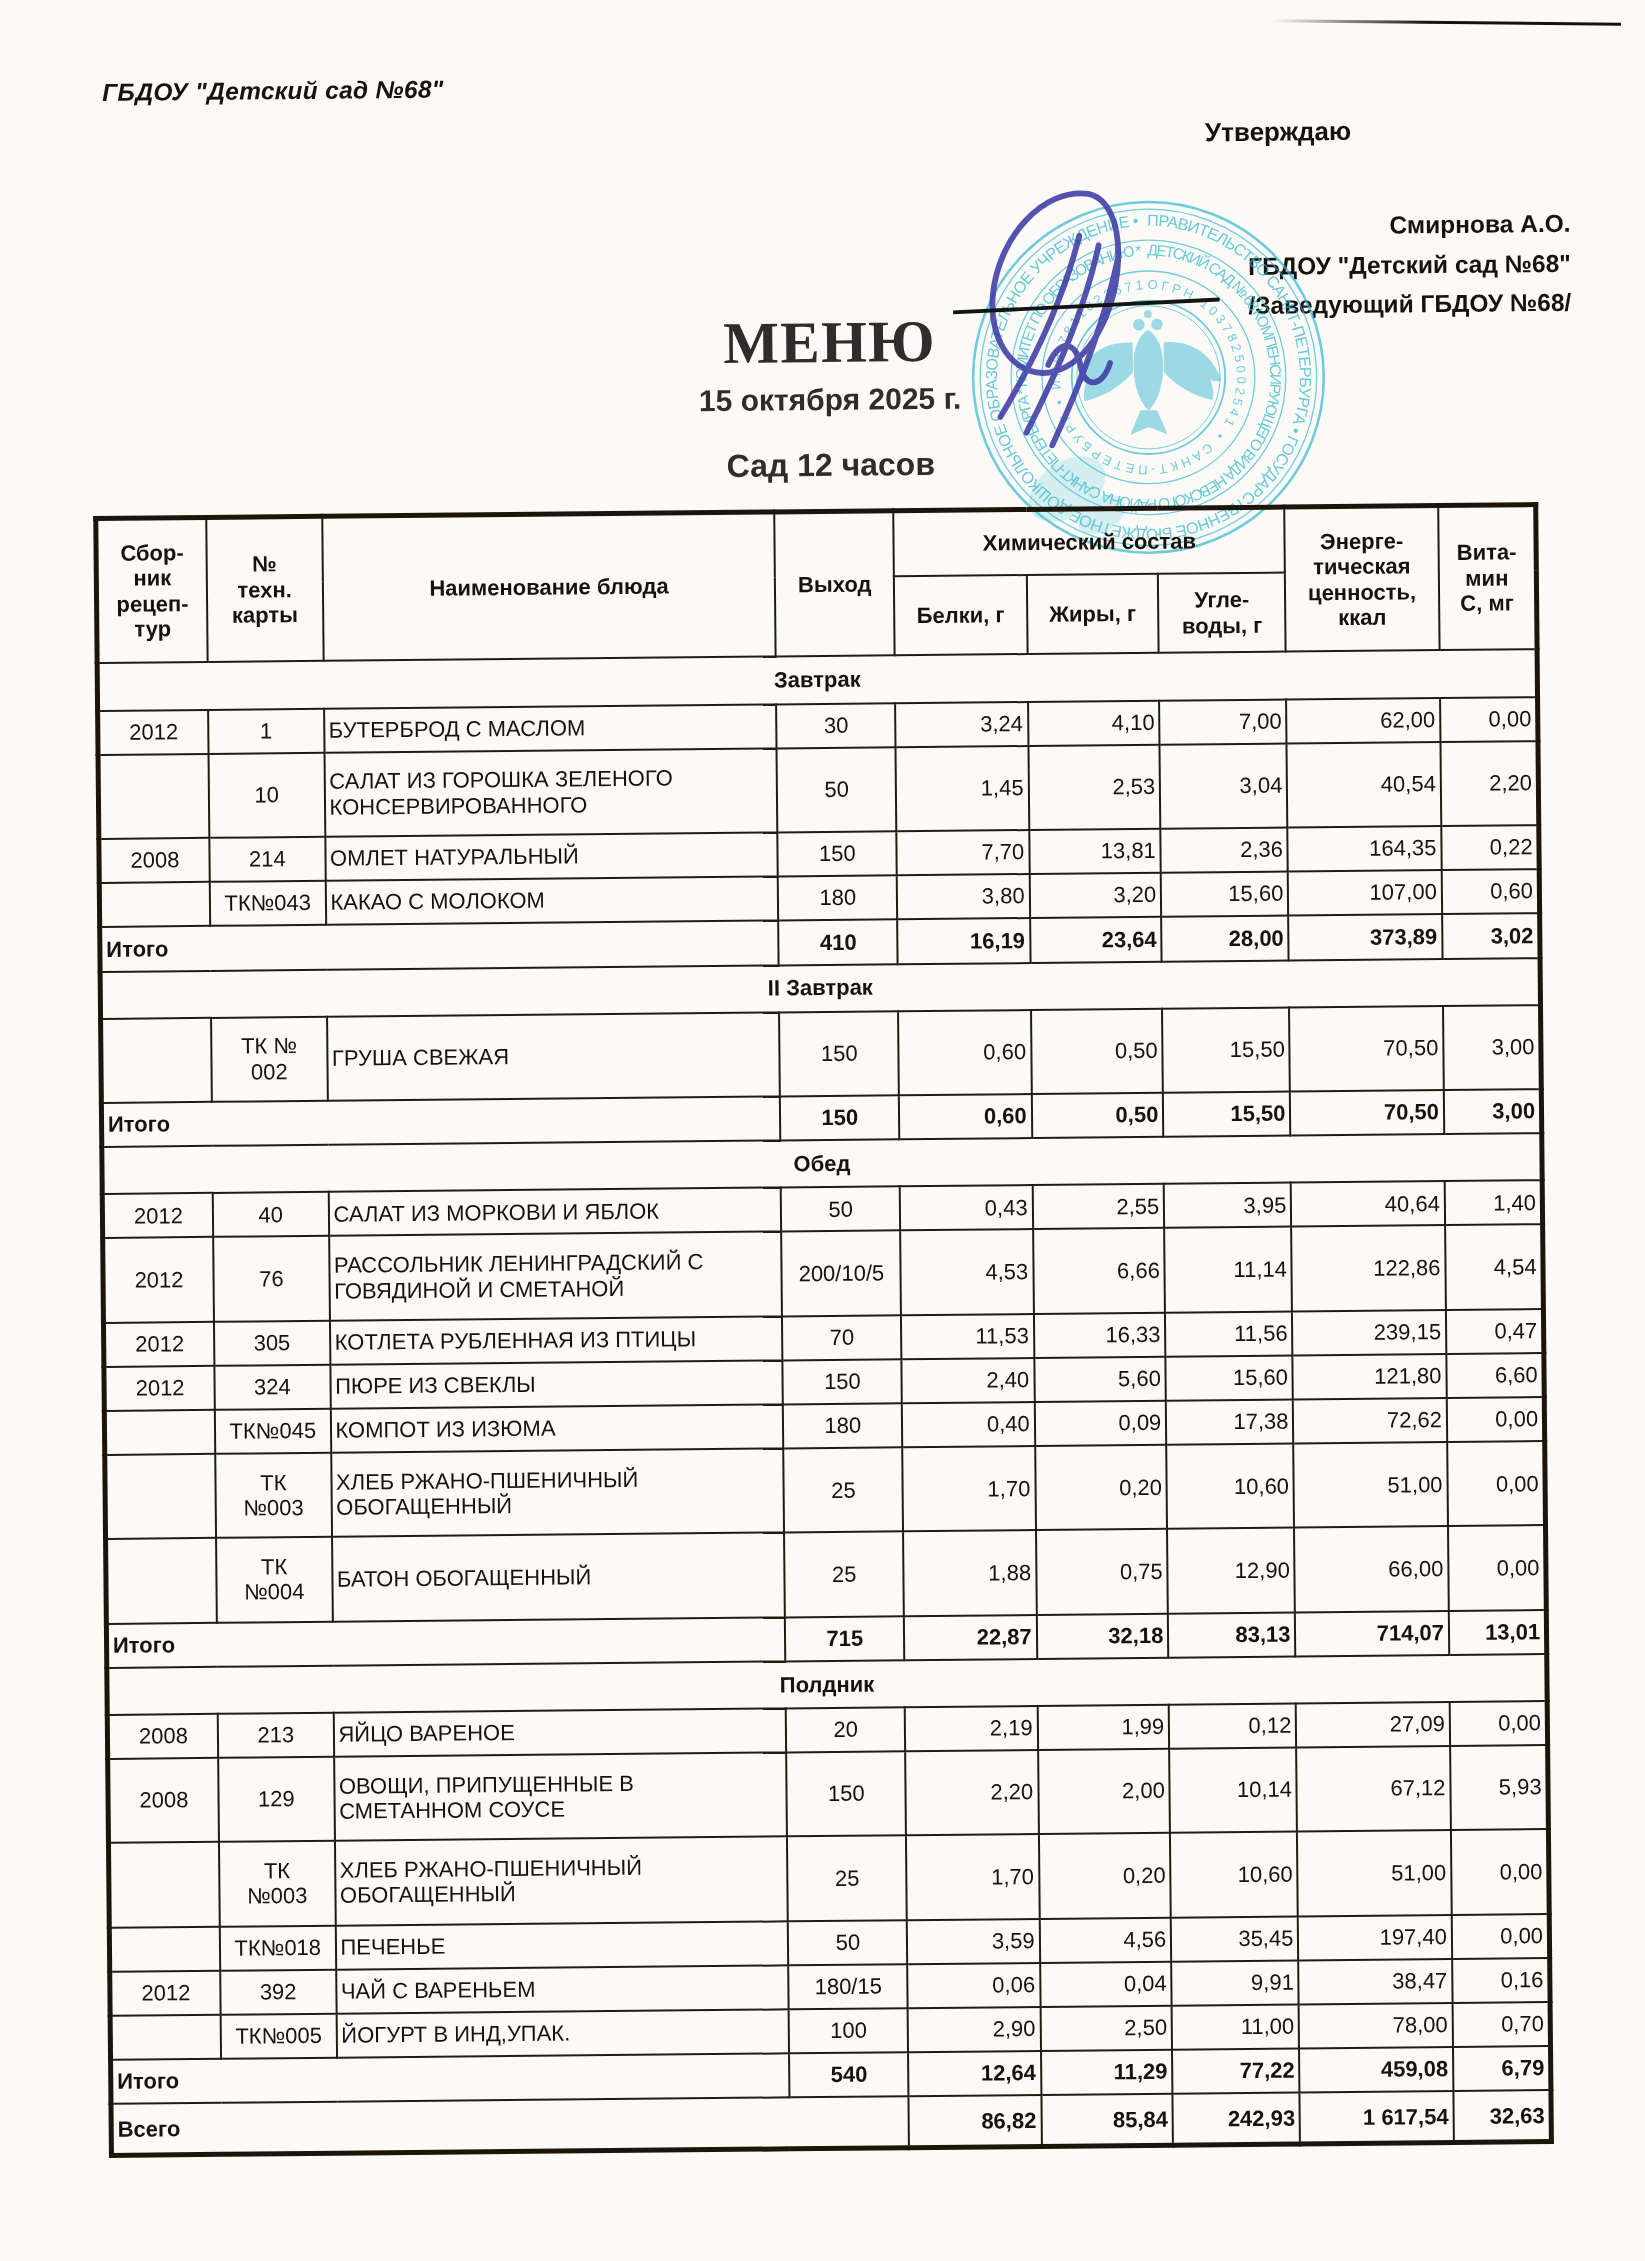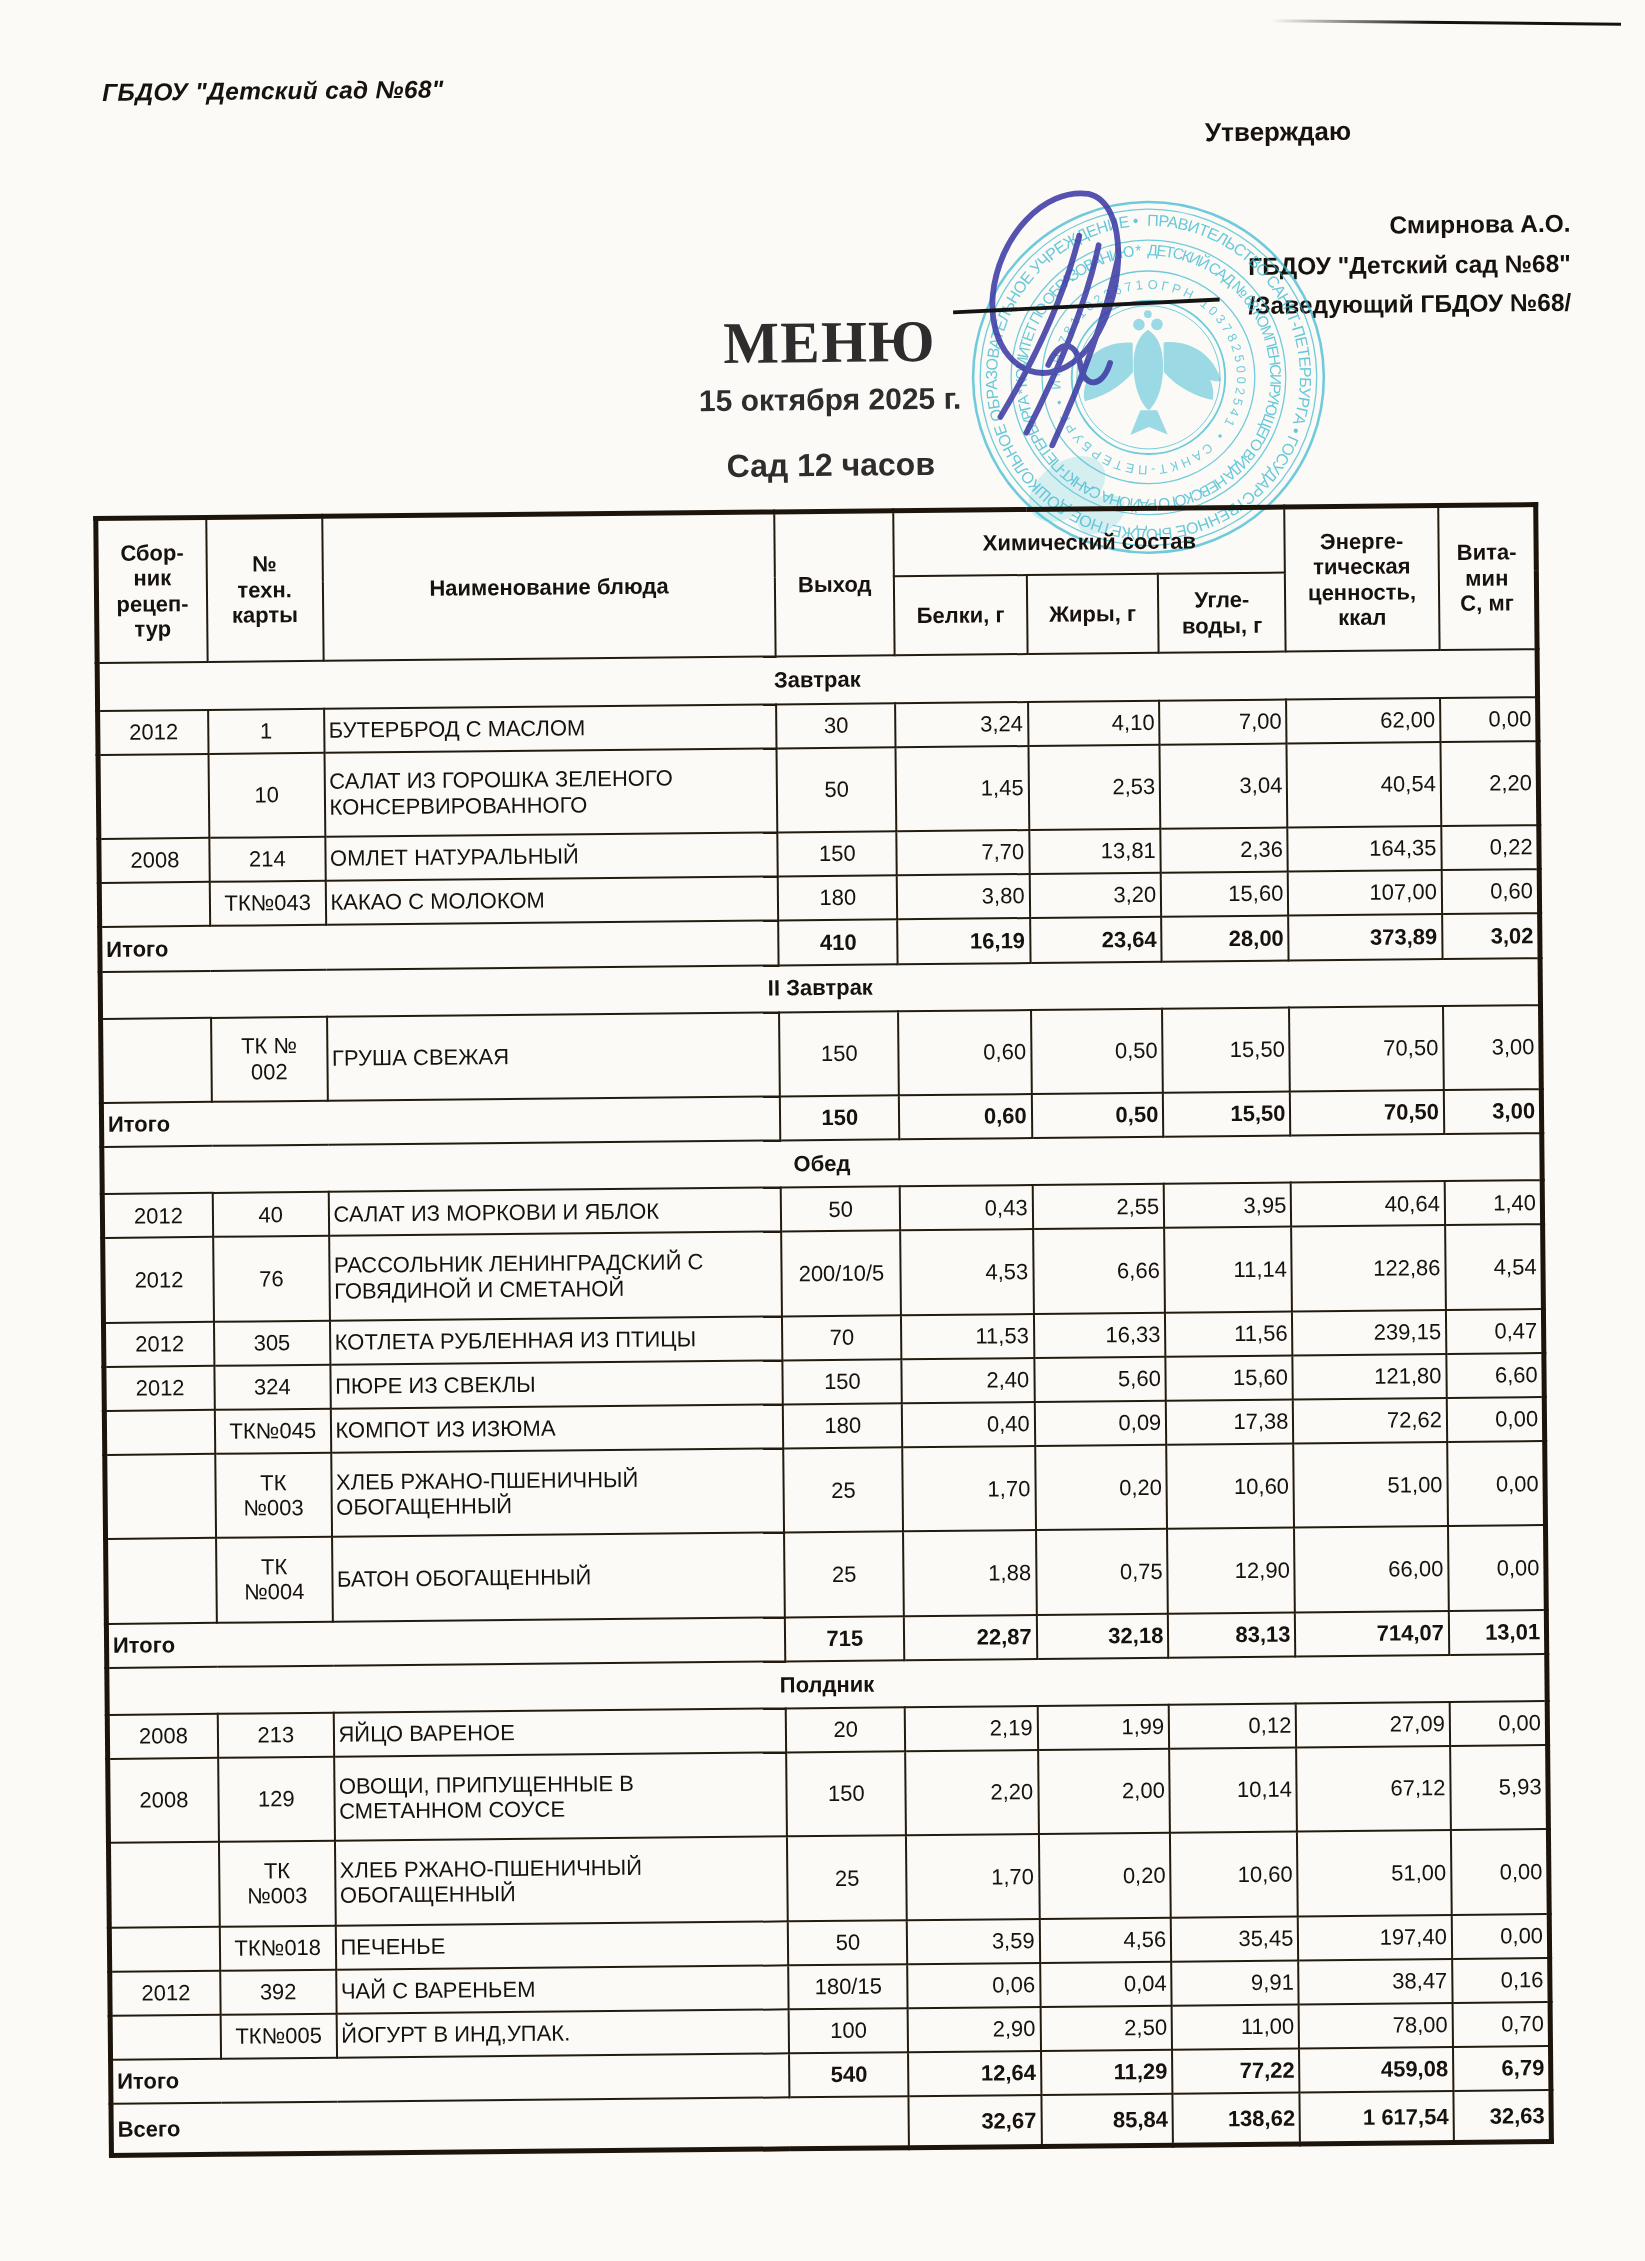--- a/index.html
+++ b/index.html
@@ -419,23 +419,23 @@
             <td class="tot-lbl" colspan="3">Итого</td>
             <td class="ctr">540</td>
             <td class="num">12,64</td>
             <td class="num">11,29</td>
             <td class="num">77,22</td>
             <td class="num">459,08</td>
             <td class="num">6,79</td>
           </tr>
           <tr class="r-grand">
             <td class="tot-lbl" colspan="4">Всего</td>
-            <td class="num">32,67</td>
+            <td class="num">86,82</td>
             <td class="num">85,84</td>
-            <td class="num">138,62</td>
+            <td class="num">242,93</td>
             <td class="num">1 617,54</td>
             <td class="num">32,63</td>
           </tr>
         </tbody>
     </table>
   </div>
 
 </div>
 
 <div class="artifact-line"></div>

